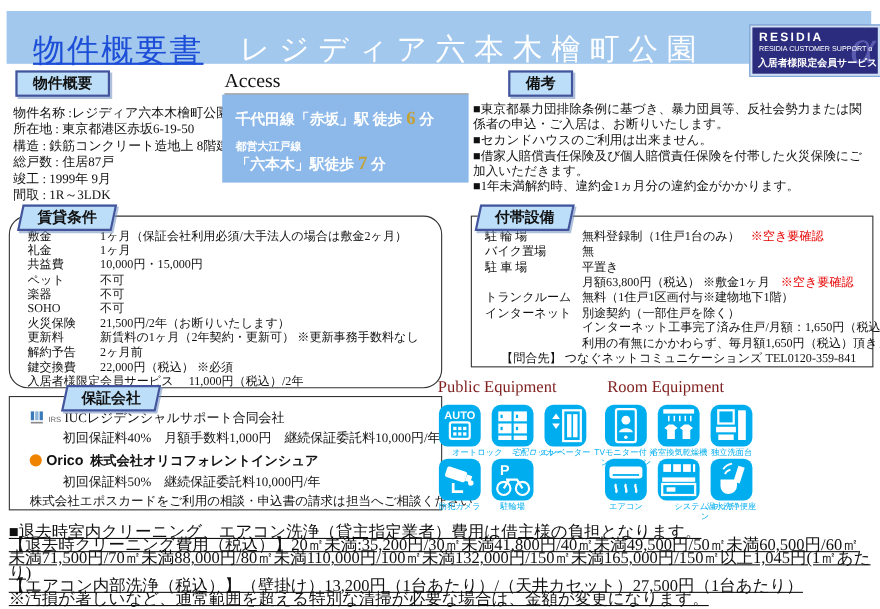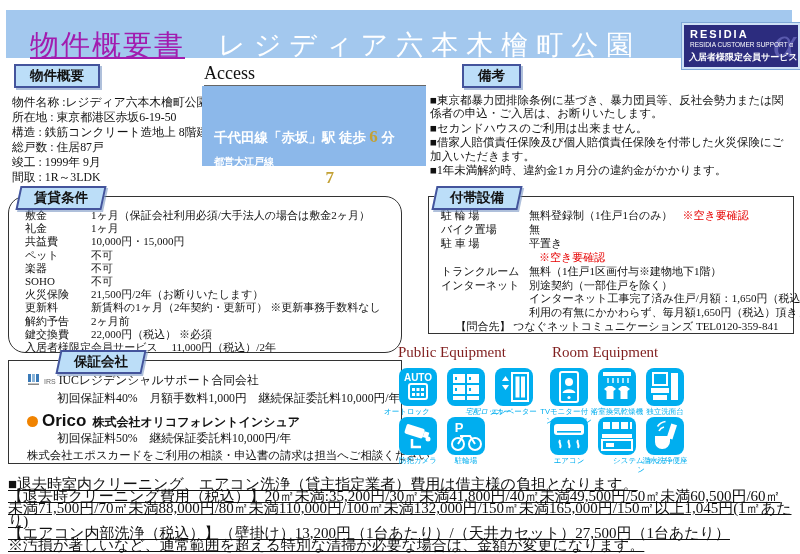--- a/index.html
+++ b/index.html
@@ -1,37 +1,37 @@
 <!DOCTYPE html>
 <html><head>
 <meta charset="utf-8">
 <style>
   html,body{margin:0;padding:0;}
   body{width:800px;height:554px;background:#fff;font-family:"Liberation Serif","DejaVu Serif",serif;color:#111;}
   .page{position:relative;width:800px;height:554px;overflow:hidden;background:#fff;}
   .abs{position:absolute;}
   
   .banner{left:6px;top:10px;width:786px;height:48px;background:#a3c8ee;}
-  .doc-title{left:24px;top:16px;font-size:29px;color:#a21caf;text-decoration:underline;letter-spacing:2px;}
+  .doc-title{left:24px;top:16px;font-size:29px;color:#1d4ed8;text-decoration:underline;letter-spacing:2px;}
   .prop-title{left:212px;top:17px;font-size:27px;color:#fff;letter-spacing:8px;white-space:nowrap;}
   .logo-box{left:676px;top:13px;width:114px;height:42px;background:#2c2c7e;border:2px solid #cfe2f6;box-shadow:0 0 0 1px #7fa8d8;overflow:hidden;}
   .logo-brand{left:6px;top:3px;font-size:11px;font-weight:bold;color:#fff;letter-spacing:2px;font-family:"Liberation Sans",sans-serif;}
   .logo-line2{left:6px;top:16px;font-size:6.5px;color:#fff;white-space:nowrap;font-family:"Liberation Sans",sans-serif;}
   .logo-line3{left:5px;top:26px;font-size:9px;font-weight:bold;color:#fff;white-space:nowrap;}
   .logo-alpha{right:2px;top:-8px;font-size:44px;font-style:italic;color:#5a5aae;}
   
   .tab{background:#bcdef8;border:2px solid #44549c;box-shadow:2px 2px 0 rgba(110,140,190,.55);padding:1px 14px;font-size:13.5px;font-weight:bold;color:#111;display:inline-block;white-space:nowrap;z-index:5;}
   .skew{transform:skewX(-12deg);}
   .skew>span{display:inline-block;transform:skewX(12deg);}
   
   .ovrow{font-size:11.8px;line-height:15px;white-space:nowrap;}
   
   .access-title{font-size:18px;color:#111;border-bottom:1px solid #666;width:222px;padding-bottom:1px;}
   .access-box{left:202px;top:86px;width:224px;height:80px;background:#8cb8ea;}
-  .st{color:#fff;font-weight:bold;white-space:nowrap;margin-top:29px;}
+  .st{color:#fff;font-weight:bold;white-space:nowrap;}
   .min{color:#c3a135;font-size:17px;font-weight:bold;}
   
   .remark{font-size:11.5px;line-height:13.4px;margin:0 0 1px 0;}
   
   .obox{border:1.5px solid #333;background:#fff;}
   .rrow{display:flex;font-size:11px;line-height:13.2px;white-space:nowrap;}
   .rrow .rl{width:66px;flex:none;}
   .frow{display:flex;font-size:11px;line-height:13.9px;white-space:nowrap;}
   .frow .fl{width:88px;flex:none;}
   .red{color:#e60000;margin-left:10px;}
@@ -151,20 +151,21 @@
       <div class="frow">
           <span class="fl">バイク置場</span>
           <span>無</span>
         </div>
       <div class="frow">
           <span class="fl">駐 車 場</span>
           <span>平置き</span>
         </div>
       <div class="frow">
           <span class="fl"></span>
+          <span>月額63,800円（税込） ※敷金1ヶ月</span>
           <span class="red">※空き要確認</span>
         </div>
       <div class="frow">
           <span class="fl">トランクルーム</span>
           <span>無料（1住戸1区画付与※建物地下1階）</span>
         </div>
       <div class="frow">
           <span class="fl">インターネット</span>
           <span>別途契約（一部住戸を除く）</span>
         </div>
@@ -188,21 +189,21 @@
       <span style="display:inline-block;vertical-align:-2px;margin-right:3px;">
         <svg width="14" height="13" viewBox="0 0 14 13">
             <rect x="1" y="1" width="3" height="8" fill="#3a7ab8"></rect>
             <rect x="5" y="1" width="3" height="8" fill="#8ab4d8"></rect>
             <rect x="9" y="1" width="3" height="8" fill="#3a7ab8"></rect>
             <rect x="1" y="10.5" width="11" height="1.5" fill="#888"></rect>
           </svg></span><span class="sans" style="font-size:7px;color:#666;margin-right:3px;">IRS</span><span>IUCレジデンシャルサポート合同会社</span>
     </div>
     <div class="abs gline" style="left:48px;top:30px;">初回保証料40%　月額手数料1,000円　継続保証委託料10,000円/年</div>
     <div class="abs gline" style="left:18px;top:50px;">
-      <span style="display:inline-block;width:11px;height:11px;border-radius:50%;background:#f08300;vertical-align:-1px;margin-right:4px;"></span><span class="sans" style="font-weight:bold;font-size:17px;margin-right:6px;">Orico</span><span class="sans" style="font-weight:bold;font-size:12px;">株式会社オリコフォレントインシュア</span>
+      <span style="display:inline-block;width:11px;height:11px;border-radius:50%;background:#f08300;vertical-align:-1px;margin-right:4px;"></span><span class="sans" style="font-weight:bold;font-size:13px;margin-right:6px;">Orico</span><span class="sans" style="font-weight:bold;font-size:12px;">株式会社オリコフォレントインシュア</span>
     </div>
     <div class="abs gline" style="left:48px;top:70px;">初回保証料50%　継続保証委託料10,000円/年</div>
     <div class="abs gline" style="left:18px;top:87px;font-size:11.4px;">株式会社エポスカードをご利用の相談・申込書の請求は担当へご相談ください</div>
   </div>
 
   <div class="abs eq-head" style="left:398px;top:344px;">Public Equipment</div>
   <div class="abs eq-head" style="left:552px;top:344px;">Room Equipment</div>
 
   <div class="abs tile" style="left:399px;top:368px;">
     <svg viewBox="0 0 38 38">
@@ -211,21 +212,21 @@
         <g fill="#fff">
           <rect x="13" y="20" width="3" height="3"></rect>
           <rect x="17.5" y="20" width="3" height="3"></rect>
           <rect x="22" y="20" width="3" height="3"></rect>
           <rect x="13" y="25" width="3" height="3"></rect>
           <rect x="17.5" y="25" width="3" height="3"></rect>
           <rect x="22" y="25" width="3" height="3"></rect>
         </g>
       </svg>
   </div>
-  <div class="abs tlabel" style="left:378px;top:408px;">オートロック</div>
+  <div class="abs tlabel" style="left:405px;top:408px;">オートロック</div>
 
   <div class="abs tile" style="left:447px;top:368px;">
     <svg viewBox="0 0 38 38">
         <g fill="#fff">
           <rect x="6" y="6" width="12" height="9"></rect>
           <rect x="20" y="6" width="12" height="9"></rect>
           <rect x="6" y="17" width="12" height="9"></rect>
           <rect x="20" y="17" width="12" height="9"></rect>
           <rect x="6" y="28" width="12" height="4"></rect>
           <rect x="20" y="28" width="12" height="4"></rect>

